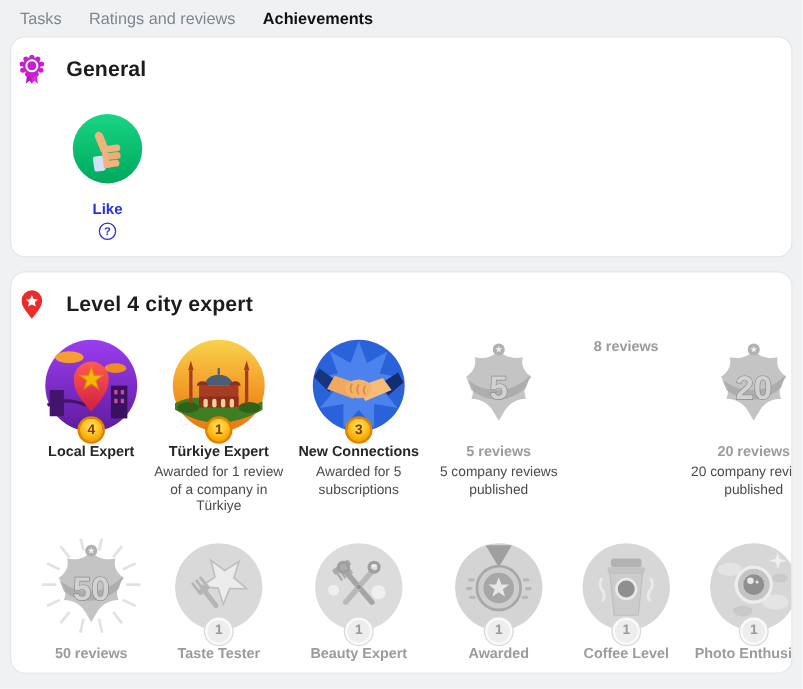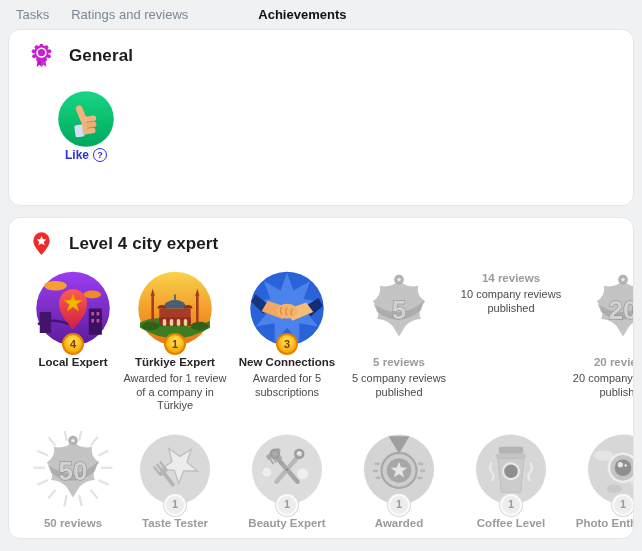--- a/index.html
+++ b/index.html
@@ -5,29 +5,29 @@
   * { box-sizing: border-box; margin: 0; padding: 0; }
   html,body { width:642px; height:551px; overflow:hidden; }
   body {
     background:#eff1f3;
     font-family:"Liberation Sans", sans-serif;
     -webkit-font-smoothing:antialiased;
   }
   
   .tabbar { display:flex; align-items:center; gap:22px; padding:8px 0 8px 16px; height:29px;border-radius:11px; }
   .tab { font-size:13px; color:#7b8794; cursor:pointer; white-space:nowrap; }
-  .tab.active { color:#111; font-weight:bold;margin-left:48px; }
+  .tab.active { color:#111; font-weight:bold; }
   
   .card {
     background:#fff; border:1px solid #e4e7e9; border-radius:12px;
     margin:0 8px; overflow:hidden;
   }
   .card-general { height:177px; margin-bottom:11px; }
   .card-level   { height:322px; }
-  .card-head { display:flex; align-items:center; gap:15px; padding:13px 16px 0 20px; }
+  .card-head { display:flex; align-items:center; gap:15px; padding:13px 16px 0 4px; }
   .card-head .head-icon { width:25px; height:25px; flex:0 0 auto; }
   .card-title { font-size:17px; font-weight:bold; color:#1c1c1c; letter-spacing:.1px; }
   
   .grid { display:grid; grid-template-columns:repeat(6,1fr); column-gap:8px; row-gap:18px; padding:14px 22px 0 22px; }
   .gen-grid { padding:22px 0 0 14px; }
   .cell { display:flex; flex-direction:column; align-items:center; width:100%; cursor:pointer; }
   .gen-cell { width:126px; cursor:default; }
   .art { position:relative; width:84px; height:84px; flex:0 0 auto; }
   .art svg { display:block; }
   .counter {
@@ -42,21 +42,21 @@
   }
   .counter.gray {
     background:#ededed; border:2px solid #fafafa; color:#9b9b9b;
     box-shadow:0 0 0 1px #d9d9d9;
   }
   .b-title { margin-top:2px; font-size:11.5px; font-weight:bold; color:#262626; text-align:center; white-space:nowrap; }
   .cell.locked .b-title { color:#9b9b9b; }
   .b-desc { margin-top:4px; font-size:11px; line-height:13.5px; color:#4a4a4a; text-align:center; width:104px; }
   
   .like-art { width:58px; height:58px; margin:0 auto; }
-  .like-label-row { display:flex; align-items:center; justify-content:center; gap:4px; margin-top:0; }
+  .like-label-row { display:flex; align-items:center; justify-content:center; gap:4px; margin-top:12px;flex-direction:column; }
   .like-label { font-size:12px; font-weight:bold; color:#2b2fd9; }
   .help-icon {
     width:14px; height:14px; border-radius:50%; border:1.5px solid #2b2fd9;
     color:#2b2fd9; font-size:9px; font-weight:bold;
     display:flex; align-items:center; justify-content:center; cursor:pointer;
   }
 </style>
 </head>
 <body>
 
@@ -219,22 +219,21 @@
     <path d="M19 38 C35 52 61 52 77 34 L73 46 C57 60 39 60 23 48 Z" fill="#a9a9a9" opacity="0.85"></path>
     <circle cx="48" cy="11" r="5.5" fill="#b0b0b0"></circle>
     <polygon points="48.0,7.6 48.8,9.9 51.2,9.9 49.3,11.4 50.0,13.8 48.0,12.4 46.0,13.8 46.7,11.4 44.8,9.9 47.2,9.9" fill="#efefef"></polygon>
     <text x="48" y="56" text-anchor="middle" font-size="30" font-weight="bold" font-family="Liberation Sans, sans-serif" fill="#d2d2d2" stroke="#8a8a8a" stroke-width="1.2" paint-order="stroke">5</text>
           </svg>
         </div>
         <div class="b-title">5 reviews</div>
         <div class="b-desc">5 company reviews published</div>
       </div>
       <div class="cell locked">
-        <div class="b-title">14 reviews</div>
-        <div class="b-desc">10 company reviews published</div>
+        <div class="b-title">8 reviews</div>
       </div>
       <div class="cell locked">
         <div class="art">
           <svg viewBox="0 0 96 96" width="84" height="84">
 
     <path d="M48 12 C54 18 62 20 70 18 C68 26 72 32 78 36 C72 42 70 48 73 56 C65 56 58 60 54 66 L48 76 L42 66 C38 60 31 56 23 56 C26 48 24 42 18 36 C24 32 28 26 26 18 C34 20 42 18 48 12 Z" fill="#c4c4c4"></path>
     <path d="M19 38 C35 52 61 52 77 34 L73 46 C57 60 39 60 23 48 Z" fill="#a9a9a9" opacity="0.85"></path>
     <circle cx="48" cy="11" r="5.5" fill="#b0b0b0"></circle>
     <polygon points="48.0,7.6 48.8,9.9 51.2,9.9 49.3,11.4 50.0,13.8 48.0,12.4 46.0,13.8 46.7,11.4 44.8,9.9 47.2,9.9" fill="#efefef"></polygon>
     <text x="48" y="56" text-anchor="middle" font-size="30" font-weight="bold" font-family="Liberation Sans, sans-serif" fill="#d2d2d2" stroke="#8a8a8a" stroke-width="1.2" paint-order="stroke">20</text>

